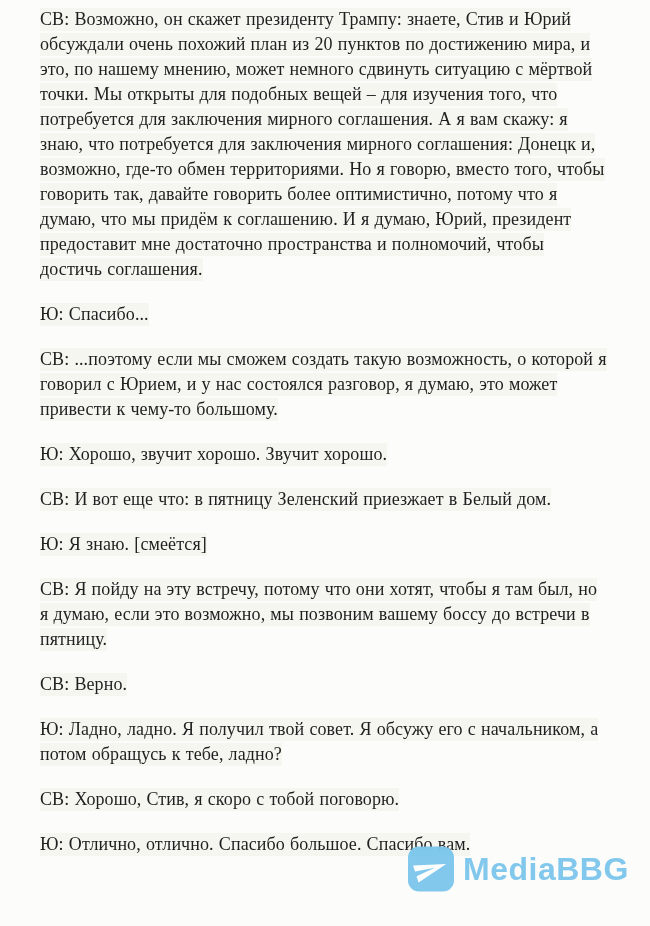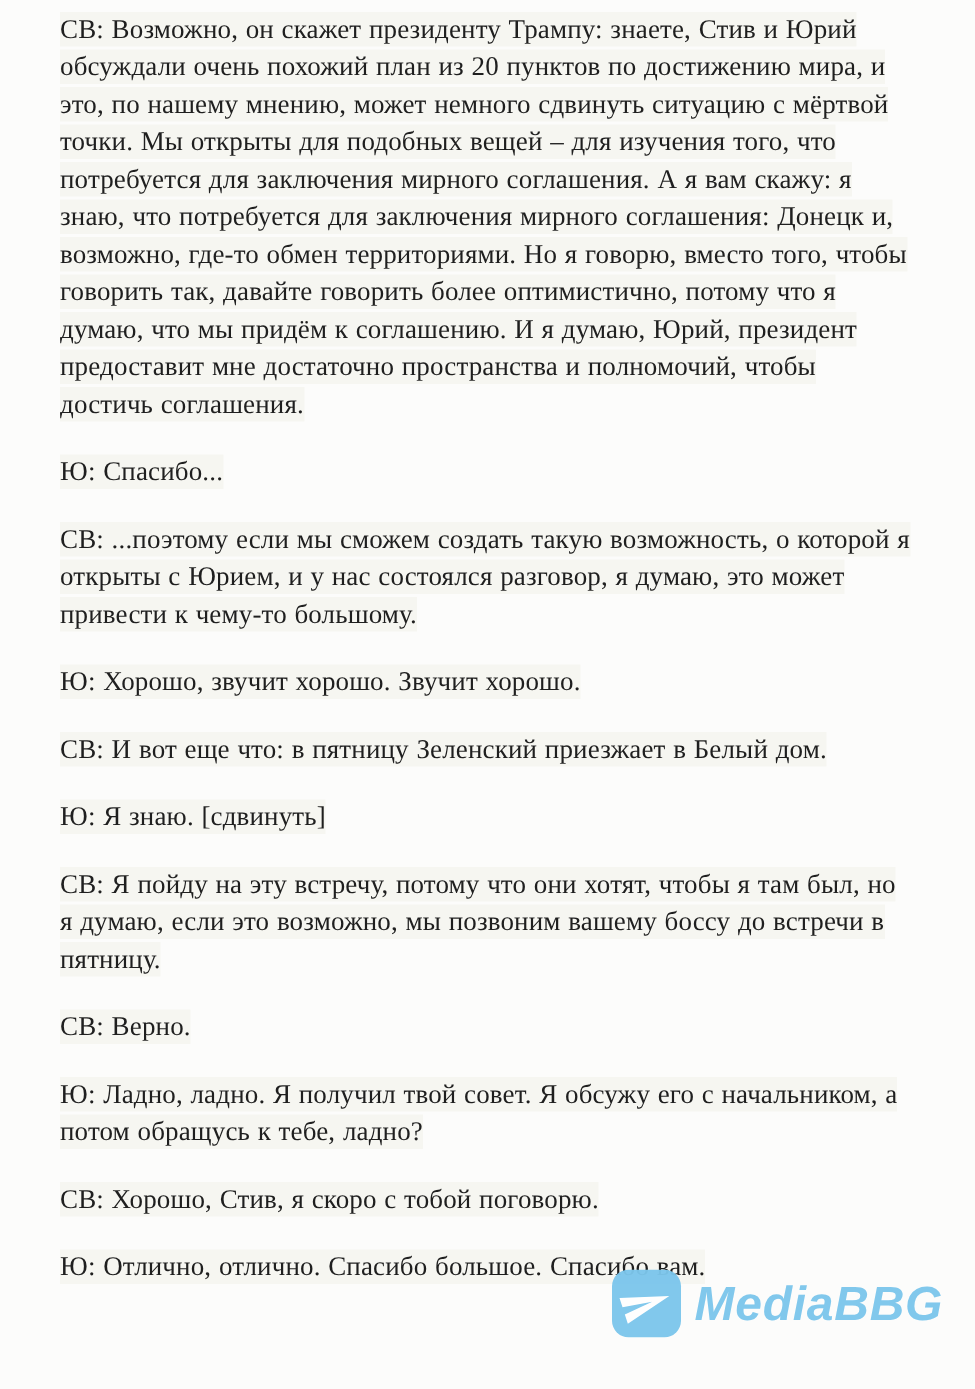--- a/index.html
+++ b/index.html
@@ -35,45 +35,44 @@
   }
   .watermark {
     position: absolute;
     left: 406px;
     top: 845px;
     display: flex;
     align-items: center;
     gap: 7px;
     opacity: 0.96;
     pointer-events: none;
-    font-style: italic;
   }
   .wm-icon { display: block; color: #7cc6ec; }
   .wm-icon svg { display: block; width: 50px; height: 48px; }
   .wm-text {
     font-family: "Liberation Sans", "DejaVu Sans", sans-serif;
     font-weight: bold;
     font-size: 32px;
     letter-spacing: 0.5px;
     color: #7cc6ec;
     line-height: 48px;
   }
 </style>
 </head>
 <body style="background: rgb(252, 252, 251);">
 
 <div class="page" style="color: rgb(31, 31, 31);">
 
   <div class="content">
       <p class="para"><span class="hl">СВ: Возможно, он скажет президенту Трампу: знаете, Стив и Юрий обсуждали очень похожий план из 20 пунктов по достижению мира, и это, по нашему мнению, может немного сдвинуть ситуацию с мёртвой точки. Мы открыты для подобных вещей – для изучения того, что потребуется для заключения мирного соглашения. А я вам скажу: я знаю, что потребуется для заключения мирного соглашения: Донецк и, возможно, где-то обмен территориями. Но я говорю, вместо того, чтобы говорить так, давайте говорить более оптимистично, потому что я думаю, что мы придём к соглашению. И я думаю, Юрий, президент предоставит мне достаточно пространства и полномочий, чтобы достичь соглашения.</span></p>
       <p class="para"><span class="hl">Ю: Спасибо...</span></p>
-      <p class="para"><span class="hl">СВ: ...поэтому если мы сможем создать такую возможность, о которой я открыты с Юрием, и у нас состоялся разговор, я думаю, это может привести к чему-то большому.</span></p>
+      <p class="para"><span class="hl">СВ: ...поэтому если мы сможем создать такую возможность, о которой я говорил с Юрием, и у нас состоялся разговор, я думаю, это может привести к чему-то большому.</span></p>
       <p class="para"><span class="hl">Ю: Хорошо, звучит хорошо. Звучит хорошо.</span></p>
       <p class="para"><span class="hl">СВ: И вот еще что: в пятницу Зеленский приезжает в Белый дом.</span></p>
-      <p class="para"><span class="hl">Ю: Я знаю. [сдвинуть]</span></p>
+      <p class="para"><span class="hl">Ю: Я знаю. [смеётся]</span></p>
       <p class="para"><span class="hl">СВ: Я пойду на эту встречу, потому что они хотят, чтобы я там был, но я думаю, если это возможно, мы позвоним вашему боссу до встречи в пятницу.</span></p>
       <p class="para"><span class="hl">СВ: Верно.</span></p>
       <p class="para"><span class="hl">Ю: Ладно, ладно. Я получил твой совет. Я обсужу его с начальником, а потом обращусь к тебе, ладно?</span></p>
       <p class="para"><span class="hl">СВ: Хорошо, Стив, я скоро с тобой поговорю.</span></p>
       <p class="para"><span class="hl">Ю: Отлично, отлично. Спасибо большое. Спасибо вам.</span></p>
     </div>
 
   <div class="watermark">
     <span class="wm-icon" style="color: rgb(124, 198, 236);">
       <svg viewBox="0 0 48 48" xmlns="http://www.w3.org/2000/svg" aria-hidden="true">

